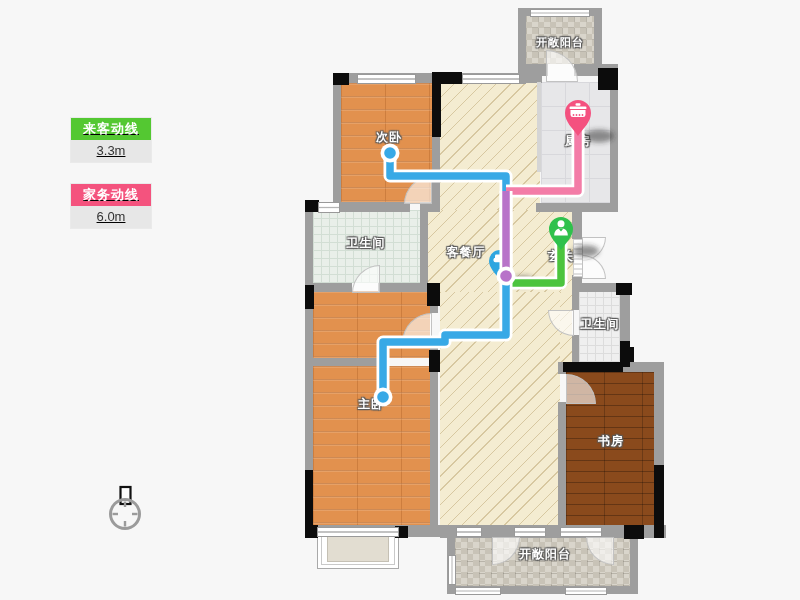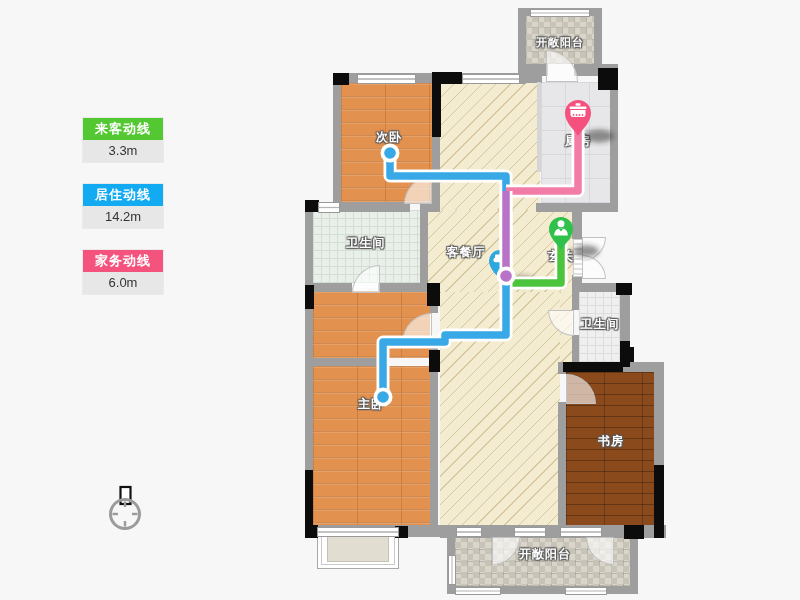--- a/index.html
+++ b/index.html
@@ -1,19 +1,19 @@
 <!DOCTYPE html>
 <html><head>
 <meta charset="utf-8">
 <style>
   html,body{margin:0;padding:0;background:#f7f7f7;font-family:"Liberation Sans",sans-serif;}
   .canvas{position:relative;width:800px;height:600px;background:#f7f7f7;overflow:hidden;}
 
   
-  .legend{position:absolute;left:83px;top:118px;width:80px;z-index:10;}
+  .legend{position:absolute;left:71px;top:118px;width:80px;z-index:10;text-decoration:underline;}
   .lg-item{margin-bottom:22px;box-shadow:0 0 0 1px rgba(0,0,0,0.05);}
   .lg-head{height:22px;line-height:22px;text-align:center;color:#fff;font-size:13px;font-weight:bold;letter-spacing:1px;}
   .lg-val{height:22px;line-height:22px;text-align:center;color:#333;font-size:13px;background:#e7e7e7;}
   .c-green{background:#54c832}.c-blue{background:#12aaf0}.c-pink{background:#f4537e}
 
   
   .fl{position:absolute;z-index:1;}
   .wood{background-color:#e2914e;background-image:
     repeating-linear-gradient(180deg,rgba(255,255,255,.14) 0 2px,rgba(0,0,0,0) 2px 13px),
     repeating-linear-gradient(180deg,rgba(150,75,20,.38) 0 1px,transparent 1px 13px),
@@ -62,24 +62,20 @@
 </style>
 </head>
 <body>
 
 <div class="canvas">
 
   <div class="legend">
     <div class="lg-item">
       <div class="lg-head c-green">来客动线</div>
       <div class="lg-val">3.3m</div>
-    </div>
-    <div class="lg-item">
-      <div class="lg-head c-blue">居住动线</div>
-      <div class="lg-val">14.2m</div>
     </div>
     <div class="lg-item">
       <div class="lg-head c-pink">家务动线</div>
       <div class="lg-val">6.0m</div>
     </div>
   </div>
 
   <div class="fl wood" style="left:341px;top:83px;width:91px;height:121px"></div>
   <div class="fl hatch" style="left:440px;top:83px;width:100px;height:127px"></div>
   <div class="fl hatch" style="left:428px;top:210px;width:146px;height:82px"></div>

